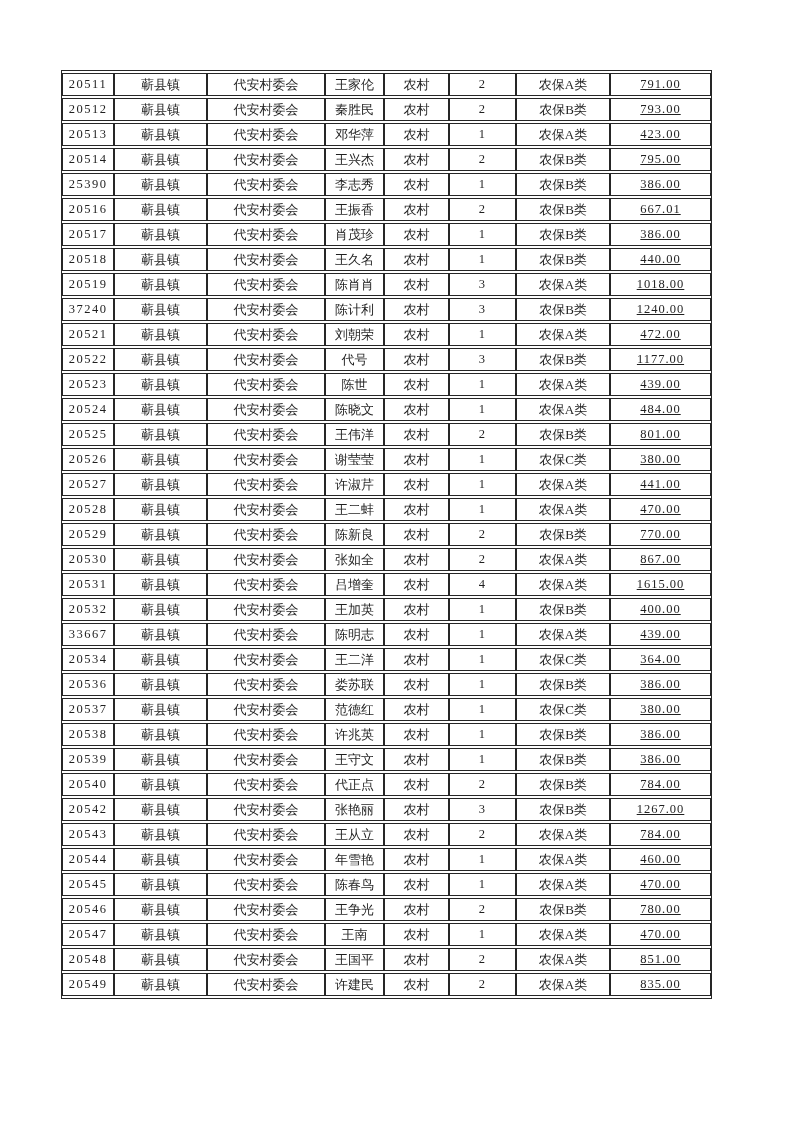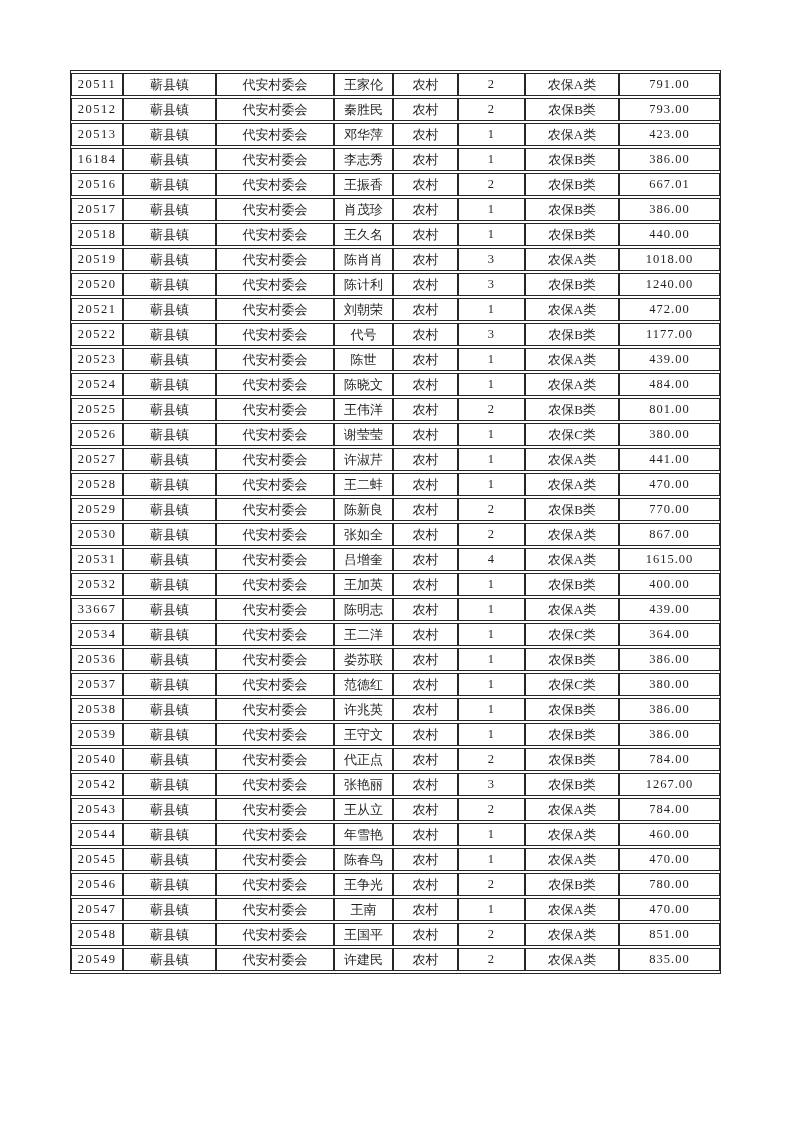--- a/index.html
+++ b/index.html
@@ -9,41 +9,41 @@
     width: 793px;
     height: 1122px;
     margin: 0 auto;
     background: #ffffff;
     font-family: "Liberation Serif", "DejaVu Serif", serif;
     color: #1f1f1f;
     overflow: hidden;
   }
   table.roster {
     position: absolute;
-    left: 70px;
+    left: 61px;
     top: 70px;
     width: 649px;
     table-layout: fixed;
     border-collapse: separate;
     border-spacing: 0 2px;
     border: 1px solid #262626;
     background: #ffffff;
   }
   td {
     border: 1px solid #262626;
     height: 23px;
     line-height: 21px;
     text-align: center;
     font-size: 13px;
     white-space: nowrap;
     overflow: hidden;
     padding: 0;
   }
   td.num { letter-spacing: 1.5px; font-size: 12.5px; }
-  td.amount { letter-spacing: 1px; font-size: 12.5px; }
+  td.amount { letter-spacing: 1px; font-size: 12.5px; text-decoration: underline; }
 </style>
 </head>
 <body>
 
 <div class="page">
   <table class="roster">
     <colgroup>
       <col style="width:52px">
       <col style="width:93px">
       <col style="width:118px">
@@ -78,21 +78,31 @@
           <td class="num">20513</td>
           <td>蕲县镇</td>
           <td>代安村委会</td>
           <td>邓华萍</td>
           <td>农村</td>
           <td class="num">1</td>
           <td>农保A类</td>
           <td class="amount">423.00</td>
         </tr>
         <tr>
-          <td class="num">16184</td>
+          <td class="num">20514</td>
+          <td>蕲县镇</td>
+          <td>代安村委会</td>
+          <td>王兴杰</td>
+          <td>农村</td>
+          <td class="num">2</td>
+          <td>农保B类</td>
+          <td class="amount">795.00</td>
+        </tr>
+        <tr>
+          <td class="num">25390</td>
           <td>蕲县镇</td>
           <td>代安村委会</td>
           <td>李志秀</td>
           <td>农村</td>
           <td class="num">1</td>
           <td>农保B类</td>
           <td class="amount">386.00</td>
         </tr>
         <tr>
           <td class="num">20516</td>
@@ -128,21 +138,21 @@
           <td class="num">20519</td>
           <td>蕲县镇</td>
           <td>代安村委会</td>
           <td>陈肖肖</td>
           <td>农村</td>
           <td class="num">3</td>
           <td>农保A类</td>
           <td class="amount">1018.00</td>
         </tr>
         <tr>
-          <td class="num">20520</td>
+          <td class="num">37240</td>
           <td>蕲县镇</td>
           <td>代安村委会</td>
           <td>陈计利</td>
           <td>农村</td>
           <td class="num">3</td>
           <td>农保B类</td>
           <td class="amount">1240.00</td>
         </tr>
         <tr>
           <td class="num">20521</td>

